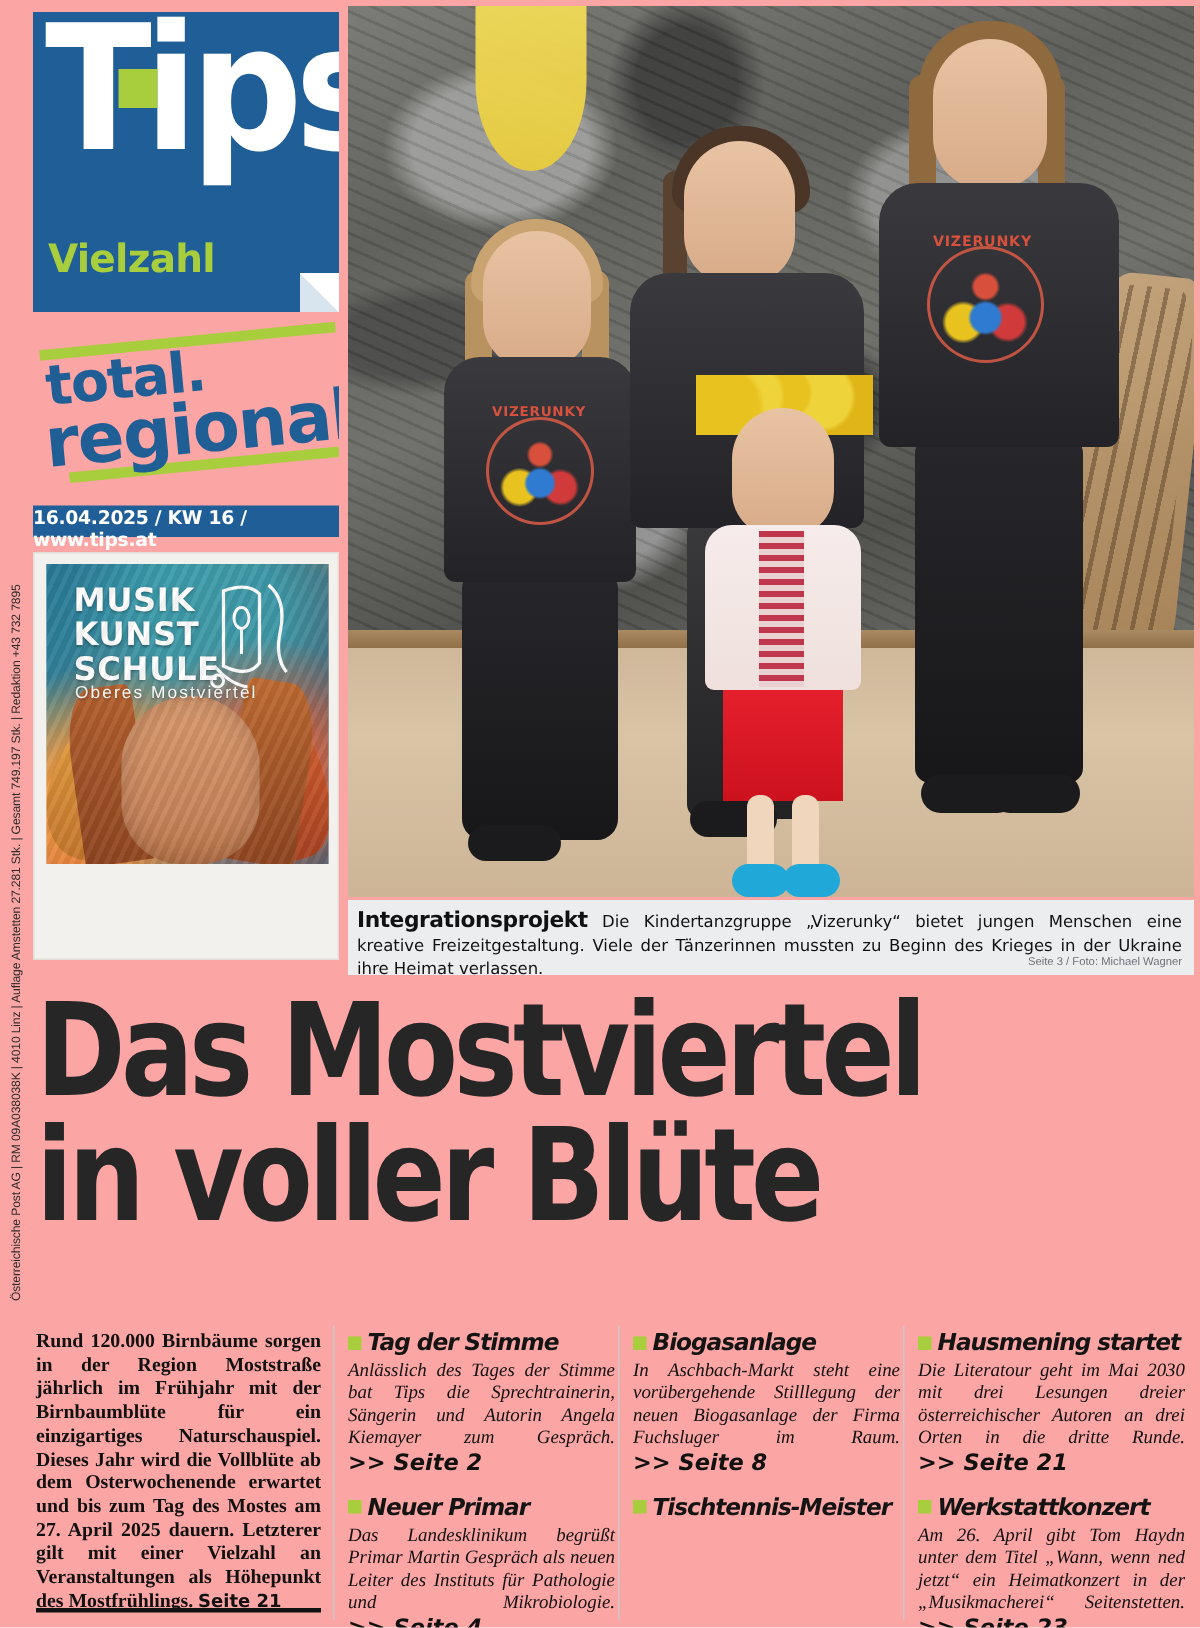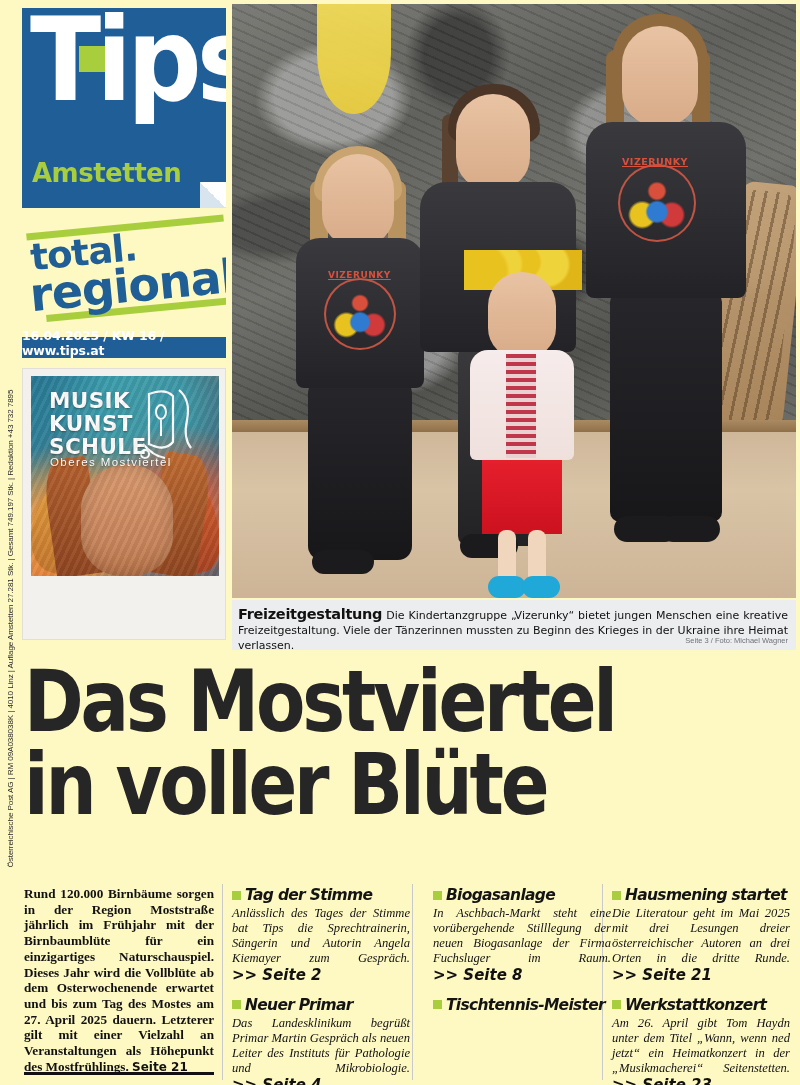--- a/index.html
+++ b/index.html
@@ -6,21 +6,21 @@
   * { box-sizing: border-box; margin: 0; padding: 0; }
   html, body {
     width: 800px; height: 1085px;
     background: #ffffff;
     font-family: "Liberation Sans", sans-serif;
     overflow: hidden;
   }
   .page {
     position: relative;
     width: 800px; height: 1085px;
-    background: #fef9c3;
+    background: #fca5a5;
   }
 
   
   .spine {
     position: absolute;
     left: 0; top: 358px;
     width: 22px; height: 540px;
     display: flex; align-items: center; justify-content: center;
   }
   .spine span {
@@ -107,21 +107,21 @@
 
   
   .datebar {
     position: absolute;
     left: 22px; top: 337px;
     width: 204px; height: 21px;
     background: #1f5e96;
     color: #fff;
     font-size: 12.5px;
     font-weight: bold;
-    display: flex; align-items: flex-end; justify-content: center;
+    display: flex; align-items: flex-start; justify-content: center;
     letter-spacing: -0.2px;
     font-family: "DejaVu Sans", sans-serif;
   }
 
   
   .ad {
     position: absolute;
     left: 22px; top: 368px;
     width: 204px; height: 272px;
     background: #f3f1ee;
@@ -371,21 +371,20 @@
       radial-gradient(circle at 70% 66%, #d13a3a 0 15%, transparent 19%),
       radial-gradient(circle at 50% 34%, #d84f3c 0 12%, transparent 16%);
     border: 2px solid rgba(220,90,70,.85);
   }
   .tee-text {
     position: absolute;
     color: #d8513d;
     font-weight: bold;
     letter-spacing: 0.5px;
     font-family: "DejaVu Sans", sans-serif;
-    text-decoration: underline;
   }
 
   
   .caption {
     position: absolute;
     left: 232px; top: 600px;
     width: 564px; height: 50px;
     background: #ecedef;
     padding: 5px 8px 4px 6px;
   }
@@ -451,21 +450,21 @@
     width: 190px; height: 3px;
     background: #111;
   }
 
   .col {
     position: absolute;
     top: 886px;
     width: 178px;
   }
   .col.c2 { left: 232px; }
-  .col.c3 { left: 433px; }
+  .col.c3 { left: 422px; }
   .col.c4 { left: 612px; }
 
   .teaser { margin-bottom: 11px; font-style: italic; }
   .teaser-head {
     display: flex;
     align-items: center;
     gap: 4px;
     margin-bottom: 2px;
   }
   .bullet {
@@ -506,21 +505,21 @@
 
 <div class="page">
 
   <div class="spine">
     <span>Österreichische Post AG | RM 09A038038K | 4010 Linz | Auflage Amstetten 27.281 Stk. | Gesamt 749.197 Stk. | Redaktion +43 732 7895</span>
   </div>
 
   <div class="masthead">
     <div class="tips-word">Tips</div>
     <div class="tips-green-dot"></div>
-    <div class="masthead-city">Amstetten</div>
+    <div class="masthead-city">Vielzahl</div>
     <div class="page-curl"></div>
   </div>
 
   <div class="stamp">
     <div class="stamp-inner">
       <div class="stamp-rule top"></div>
       <div class="stamp-line l1">total.</div>
       <div class="stamp-line l2">regional.</div>
       <div class="stamp-rule bot"></div>
     </div>
@@ -605,21 +604,21 @@
       <div class="embroid"></div>
       <div class="legL"></div>
         <div class="legR"></div>
       <div class="shoeL"></div>
       <div class="shoeR"></div>
     </div>
   </div>
 
   <div class="caption">
     <div class="line1">
-      <b>Freizeitgestaltung</b>
+      <b>Integrationsprojekt</b>
       <span>Die Kindertanzgruppe „Vizerunky“ bietet jungen Menschen eine kreative Freizeitgestaltung. Viele der Tänzerinnen mussten zu Beginn des Krieges in der Ukraine ihre Heimat verlassen.</span>
     </div>
     <div class="credit">Seite 3 / Foto: Michael Wagner</div>
   </div>
 
   <div class="headline">
     <div>Das Mostviertel</div>
     <div>in voller Blüte</div>
   </div>
 
@@ -676,21 +675,21 @@
     </div>
   </div>
 
   <div class="col c4">
     <div class="teaser">
       <div class="teaser-head">
         <span class="bullet"></span>
         <span class="teaser-title">Hausmening startet</span>
       </div>
       <div class="teaser-body">
-        <span>Die Literatour geht im Mai 2025 mit drei Lesungen dreier österreichischer Autoren an drei Orten in die dritte Runde.</span>
+        <span>Die Literatour geht im Mai 2030 mit drei Lesungen dreier österreichischer Autoren an drei Orten in die dritte Runde.</span>
         <span class="seite-link">&gt;&gt; Seite 21</span>
       </div>
     </div>
     <div class="teaser">
       <div class="teaser-head">
         <span class="bullet"></span>
         <span class="teaser-title">Werkstattkonzert</span>
       </div>
       <div class="teaser-body">
         <span>Am 26. April gibt Tom Haydn unter dem Titel „Wann, wenn ned jetzt“ ein Heimatkonzert in der „Musikmacherei“ Seitenstetten.</span>

